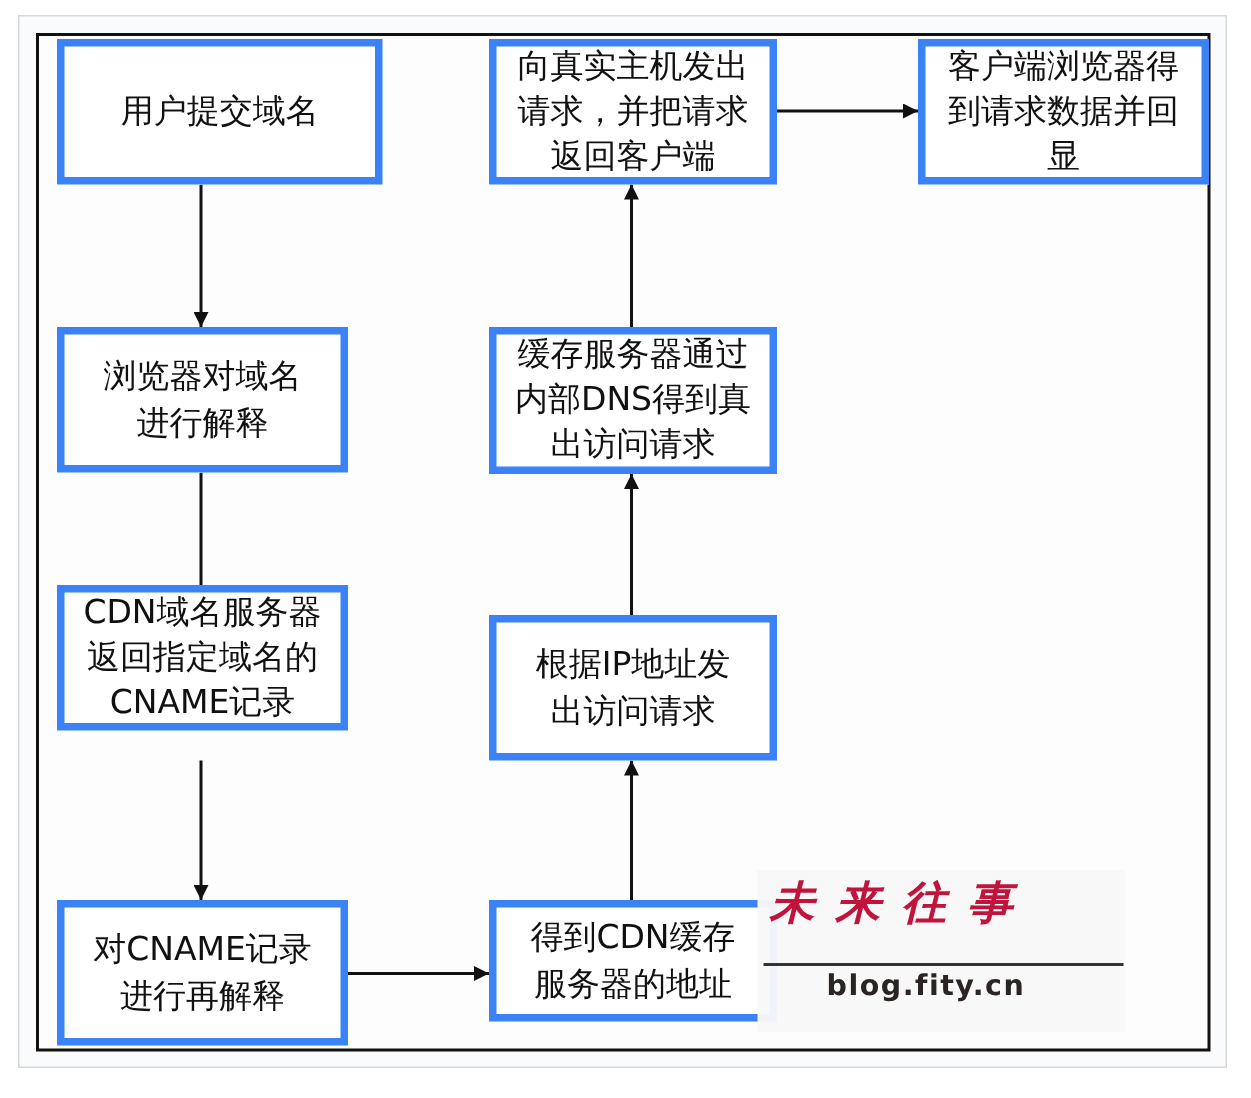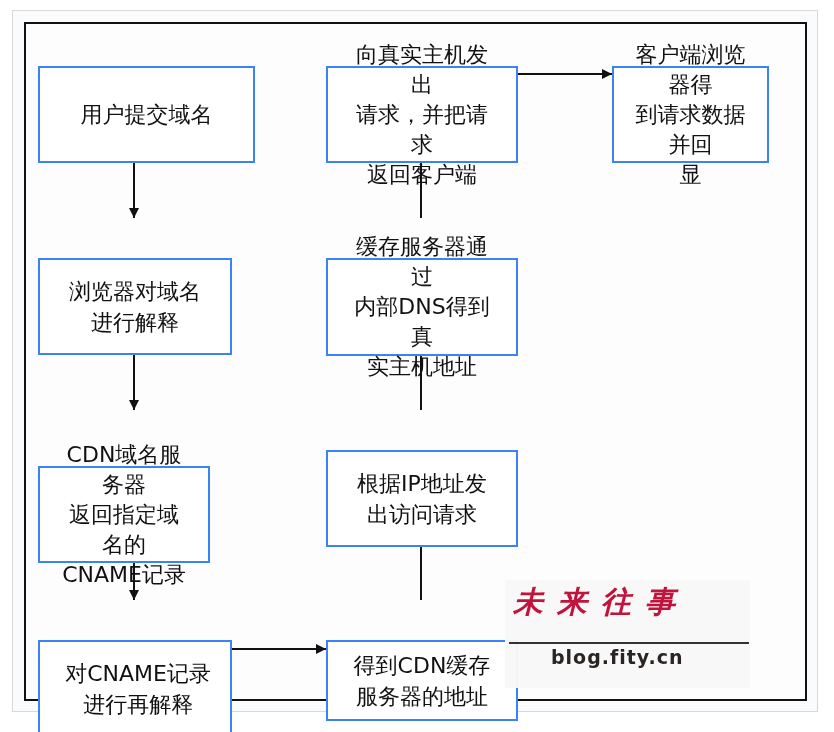--- a/index.html
+++ b/index.html
@@ -29,33 +29,32 @@
       left: 24px;
       top: 22px;
       width: 783px;
       height: 679px;
       border: 2px solid #111;
       box-sizing: border-box;
       background: #fdfdfd;
     }
     .box {
       position: absolute;
-      border: 2px solid #3b82f6;
+      border: 5px solid #3b82f6;
       background: #fff;
       box-sizing: border-box;
       display: flex;
       align-items: center;
       justify-content: center;
       text-align: center;
       color: #111;
       font-size: 22px;
       line-height: 31px;
-      padding: 0 19px;
+      padding: 0 4px;
       white-space: pre-line;
-      margin-top: 40px;
     }
     .box span {
       display: block;
     }
     svg.connectors {
       position: absolute;
       left: 0;
       top: 0;
       width: 834px;
       height: 732px;
@@ -127,50 +126,50 @@
   <line x1="518" y1="74" x2="612" y2="74" stroke="#111" stroke-width="2" marker-end="url(#ah)"></line>
 </svg>
 
 <div class="box" style="left:38px; top:26px; width:217px; height:97px;">
   <span>用户提交域名</span>
 </div>
 <div class="box" style="left:38px; top:218px; width:194px; height:97px;">
   <span>浏览器对域名
 进行解释</span>
 </div>
-<div class="box" style="left:38px; top:426px; width:172px; height:97px; line-height:30px;text-align:center;">
+<div class="box" style="left:38px; top:390px; width:194px; height:97px; line-height:30px;text-align:center;">
   <span>CDN域名服务器
 返回指定域名的
 CNAME记录</span>
 </div>
-<div class="box" style="left:38px; top:600px; width:194px; height:97px;justify-content:flex-end;">
+<div class="box" style="left:38px; top:600px; width:194px; height:97px;">
   <span>对CNAME记录
 进行再解释</span>
 </div>
 
 <div class="box" style="left:326px; top:600px; width:192px; height:81px;">
   <span>得到CDN缓存
 服务器的地址</span>
 </div>
 <div class="box" style="left:326px; top:410px; width:192px; height:97px;justify-content:center;">
   <span>根据IP地址发
 出访问请求</span>
 </div>
 <div class="box" style="left:326px; top:218px; width:192px; height:98px; line-height:30px;">
   <span>缓存服务器通过
 内部DNS得到真
-实主机地址</span>
+出访问请求</span>
 </div>
 <div class="box" style="left:326px; top:26px; width:192px; height:97px; line-height:30px;">
   <span>向真实主机发出
 请求，并把请求
 返回客户端</span>
 </div>
 
-<div class="box" style="left:612px; top:26px; width:157px; height:97px; line-height:30px;">
+<div class="box" style="left:612px; top:26px; width:194px; height:97px; line-height:30px;">
   <span>客户端浏览器得
 到请求数据并回
 显</span>
 </div>
 
 <div class="watermark">
   <div class="wm-title">未来往事</div>
   <div class="wm-line"></div>
   <div class="wm-url">blog.fity.cn</div>
 </div>

